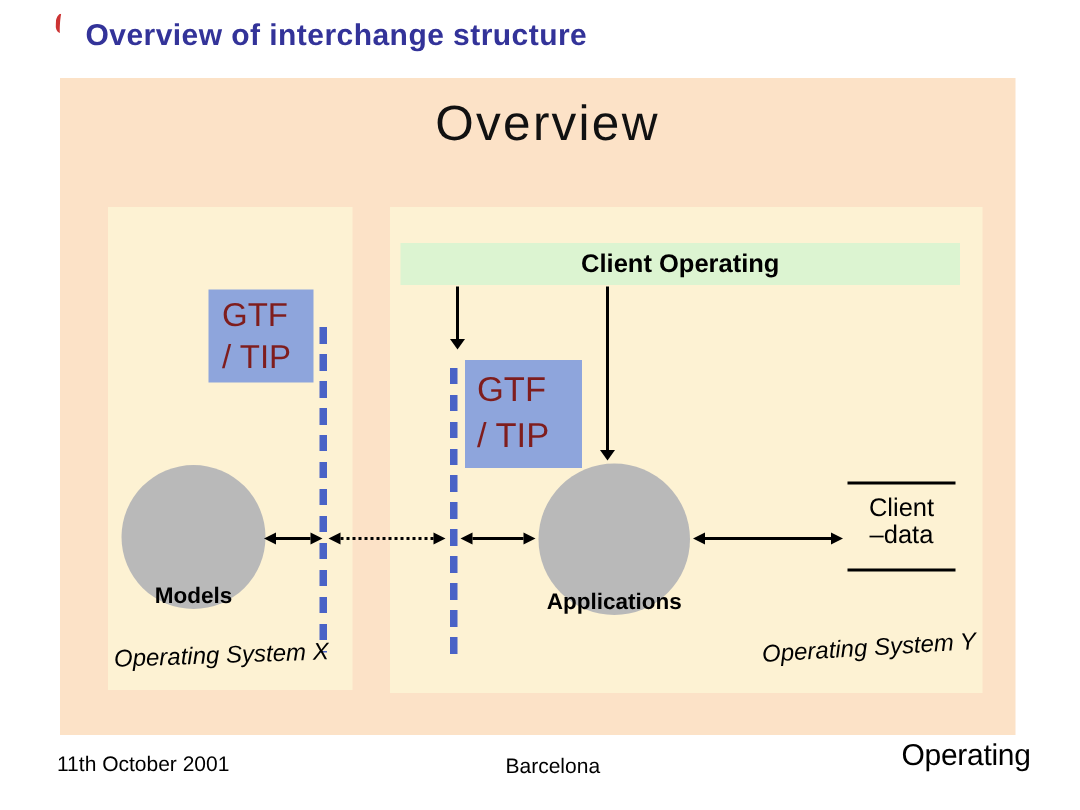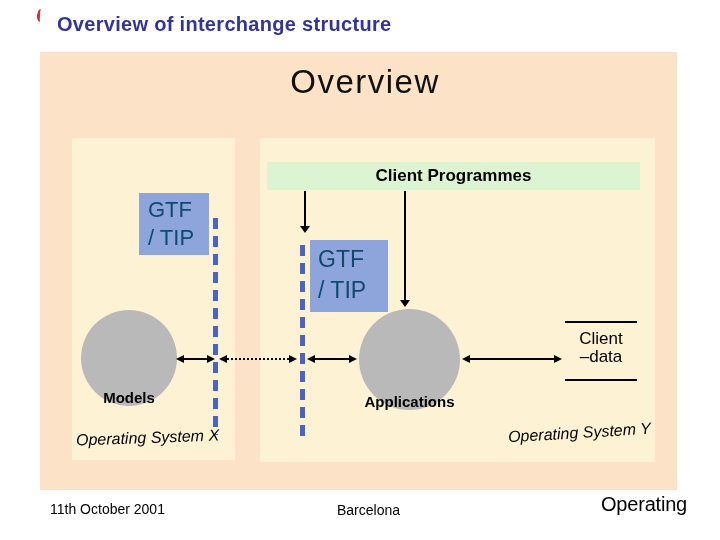--- a/index.html
+++ b/index.html
@@ -17,21 +17,21 @@
   .slide-body{left:40px;top:52px;width:637px;height:438px;background:var(--slide-bg);}
   .concept{left:240px;top:63px;width:250px;text-align:center;font-size:33px;letter-spacing:1.5px;color:#111;}
 
   .panel{background:var(--panel-bg);}
   .panel-left{left:72px;top:138px;width:163px;height:322px;}
   .panel-right{left:260px;top:138px;width:395px;height:324px;}
 
   .client-bar{left:267px;top:162px;width:373px;height:28px;background:var(--client-bar-bg);
     font-size:17px;font-weight:bold;color:#000;text-align:center;line-height:28px;}
 
-  .gtf-box{background:var(--gtf-box-bg);color:#0c4a6e;}
+  .gtf-box{background:var(--gtf-box-bg);color:#7f1d1d;}
   .gtf-left{left:139px;top:193px;width:70px;height:62px;padding:3px 0 0 9px;font-size:22px;line-height:28px;}
   .gtf-right{left:310px;top:240px;width:78px;height:72px;padding:4px 0 0 8px;font-size:23px;line-height:31px;}
 
   .dash-v{width:5px;background:repeating-linear-gradient(180deg,var(--dashed-line) 0 11px,transparent 11px 18px);}
   .dash-left{left:213px;top:218px;height:217px;}
   .dash-right{left:300px;top:245px;height:195px;}
 
   .varrow{width:2px;background:var(--arrow);}
   .varrow::after{content:"";position:absolute;left:-4px;bottom:-7px;border-left:5px solid transparent;
     border-right:5px solid transparent;border-top:7px solid var(--arrow);}
@@ -59,37 +59,37 @@
 
   .store-line{width:72px;height:2px;background:var(--arrow);}
   .store-line-top{left:565px;top:321px;}
   .store-line-bottom{left:565px;top:379px;}
   .store-text{left:560px;top:330px;width:82px;text-align:center;font-size:17px;line-height:18px;color:#000;}
 
   .os-label{font-size:16px;font-style:italic;color:#000;white-space:nowrap;}
   .os-x{left:76px;top:429px;transform:rotate(-2deg);}
   .os-y{left:508px;top:424px;transform:rotate(-3.5deg);}
 
-  .footer-date{left:50px;top:501px;font-size:14px;color:#000;}
+  .footer-date{left:38px;top:501px;font-size:14px;color:#000;}
   .footer-city{left:337px;top:502px;font-size:14px;color:#000;}
   .footer-brand{left:601px;top:493px;font-size:20px;color:#000;letter-spacing:-0.2px;}
 </style>
 </head>
 <body>
 
 <div class="abs red-mark"></div>
 <div class="abs slide-title">Overview of interchange structure</div>
 
 <div class="abs slide-body"></div>
 <div class="abs concept">Overview</div>
 
 <div class="abs panel panel-left"></div>
 <div class="abs panel panel-right"></div>
 
-<div class="abs client-bar">Client Programmes</div>
+<div class="abs client-bar">Client Operating</div>
 
 <div class="abs gtf-box gtf-left">
   <div>GTF</div>
   <div>/ TIP</div>
 </div>
 <div class="abs gtf-box gtf-right">
   <div>GTF</div>
   <div>/ TIP</div>
 </div>
 

